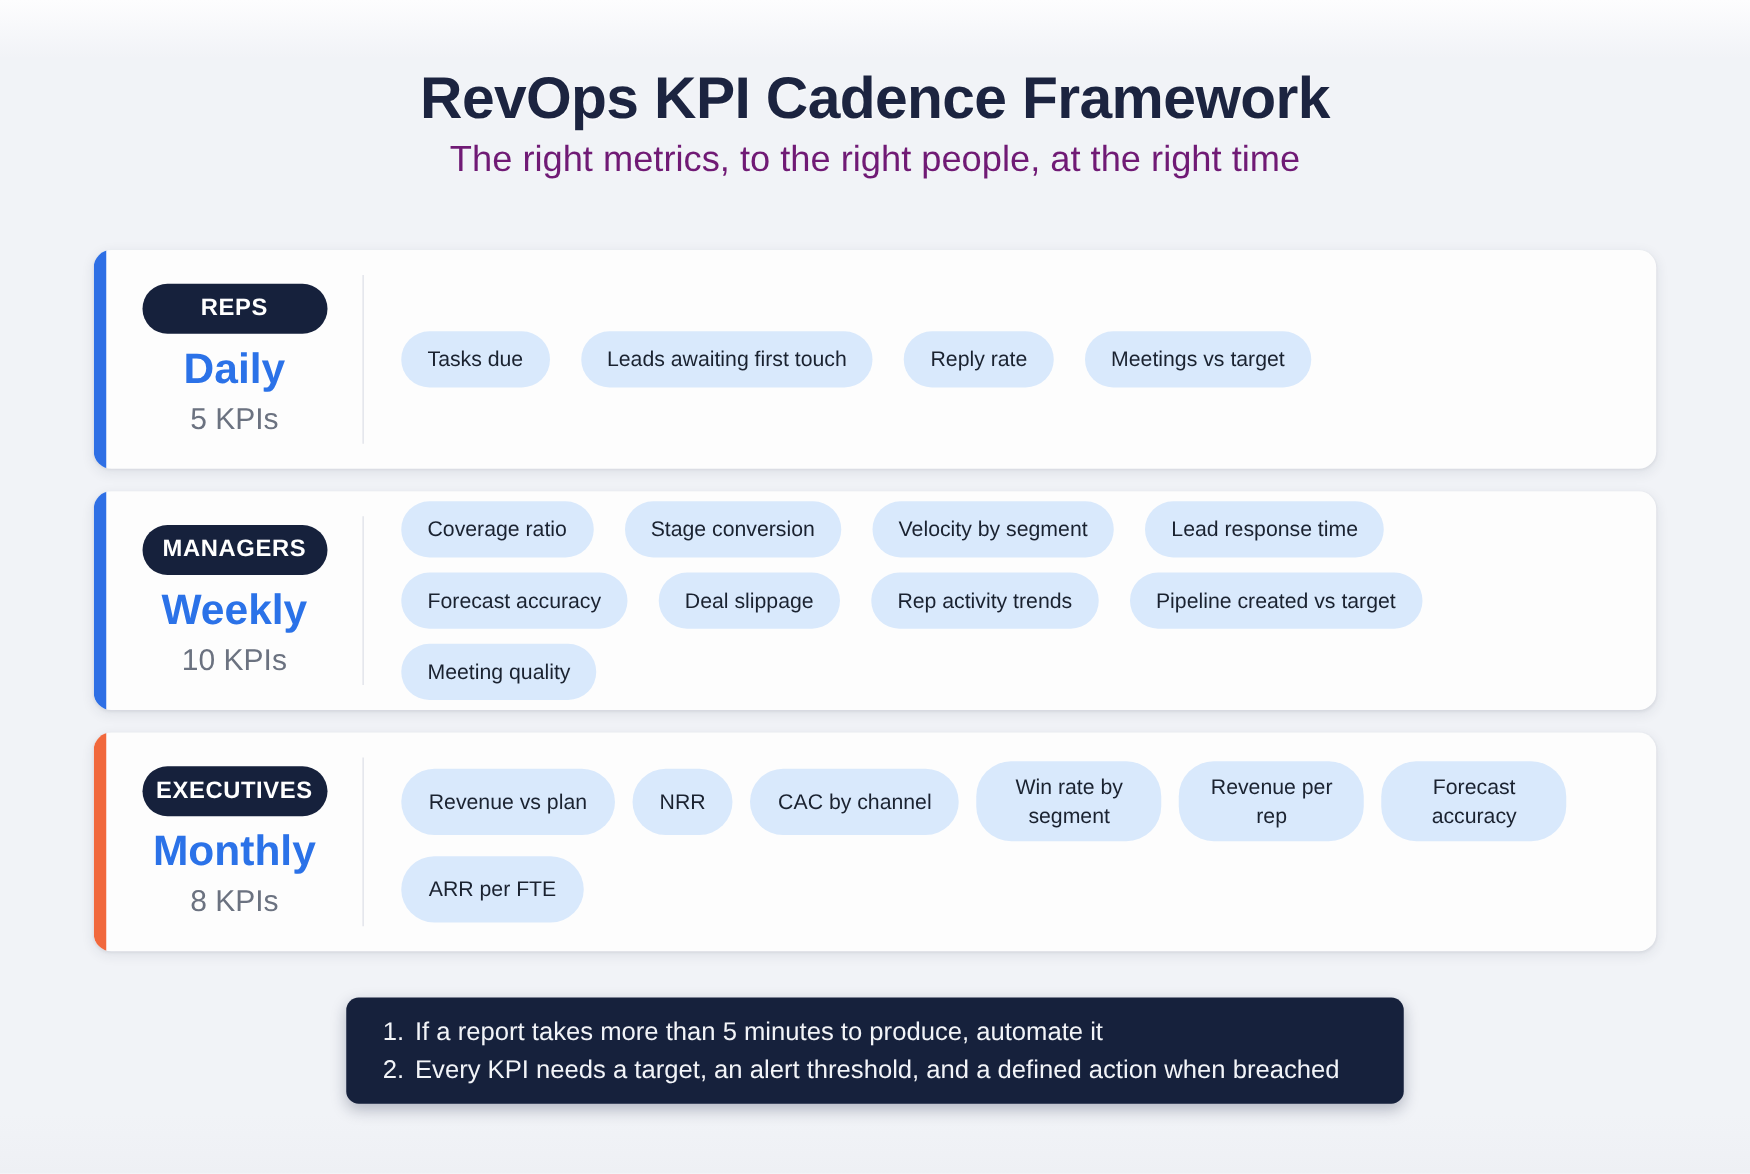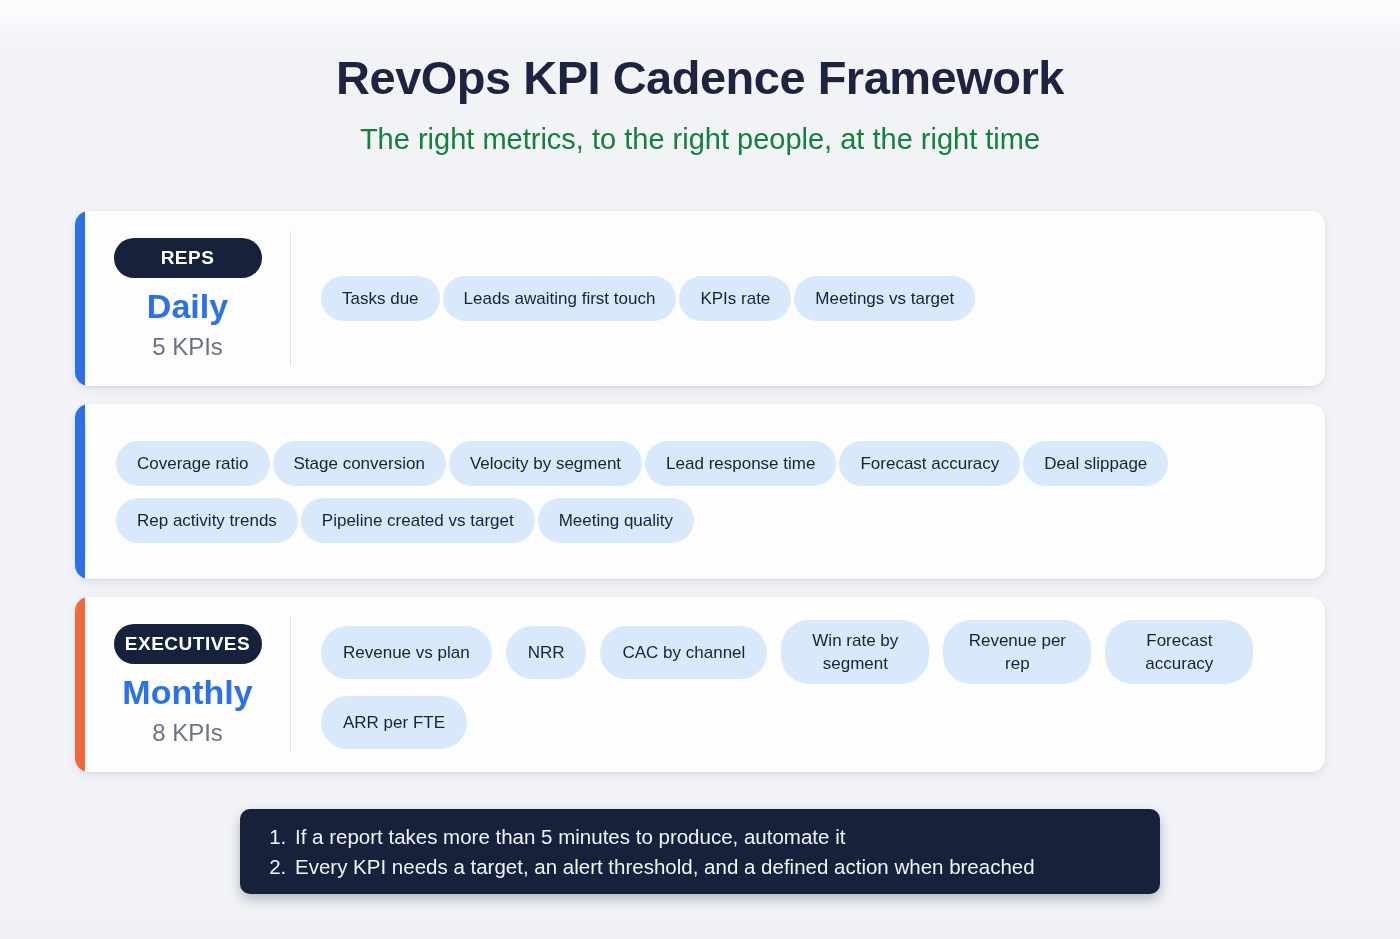--- a/index.html
+++ b/index.html
@@ -7,21 +7,21 @@
   body {
     font-family:"Liberation Sans", sans-serif;
     background:linear-gradient(180deg,#fdfdfe 0%,#f1f3f7 5%,#f1f3f7 95%,#eef0f4 100%);
     overflow:hidden;
   }
   .header { text-align:center; padding-top:52px; }
   .title {
     font-size:47px; font-weight:bold; color:#1c2440; letter-spacing:-0.5px;
     line-height:52px; text-shadow:0 1px 2px rgba(255,255,255,0.8);
   }
-  .subtitle { margin-top:18px; font-size:29px; color:#15803d; line-height:34px; }
+  .subtitle { margin-top:7px; font-size:29px; color:#701a75; line-height:34px; }
 
   .cards { width:1250px; margin:55px auto 0; display:flex; flex-direction:column; gap:18px; }
   .card {
     height:175px; background:#fdfdfd; border-radius:14px; overflow:hidden;
     box-shadow:0 3px 10px rgba(30,40,70,0.09), 0 1px 2px rgba(30,40,70,0.06);
     display:flex;
   }
   .accent { flex:0 0 10px; background:#2e6fe5; }
   .card-left {
     flex:0 0 205px; display:flex; flex-direction:column;
@@ -30,35 +30,35 @@
   .badge {
     width:148px; height:40px; border-radius:21px; background:#16213c;
     color:#ffffff; font-size:19px; font-weight:bold; letter-spacing:0.5px;
     display:flex; align-items:center; justify-content:center;
   }
   .cadence { font-size:34px; font-weight:bold; color:#2b72e8; line-height:38px; }
   .count { font-size:24px; color:#6b7280; line-height:26px; }
   .divider { flex:0 0 1px; background:#dde0e7; margin:20px 0; }
   .pills {
     flex:1; display:flex; flex-wrap:wrap; align-items:center; align-content:center;
-    gap:12px 3px; padding:10px 14px 10px 30px;
+    gap:12px 25px; padding:10px 14px 10px 30px;
   }
   .pill {
     background:#d9e9fc; color:#1a2230; font-size:17px; line-height:21px;
     padding:12px 21px; border-radius:24px; white-space:nowrap;
   }
   .card:nth-child(3) .pills { gap:12px 14px; }
   .card:nth-child(3) .pill { padding:16px 22px; border-radius:28px; }
   .card:nth-child(3) .pill.wrap {
     white-space:normal; text-align:center; max-width:148px;
     line-height:23px; padding:9px 17px;
   }
 
   .footer-note {
-    width:920px; margin:37px auto 0; background:#16213c; border-radius:10px;
+    width:846px; margin:37px auto 0; background:#16213c; border-radius:10px;
     color:#f2f4f8; padding:13px 28px 12px 30px;
     box-shadow:0 5px 12px rgba(20,30,60,0.28);
   }
   .footer-note ol { margin:0; padding-left:22px; font-size:20.5px; line-height:30px; }
   .footer-note li { padding-left:3px; }
 </style>
 </head>
 <body>
 
 <header class="header">
@@ -71,27 +71,32 @@
     <div class="accent" style="background: rgb(46, 111, 229);"></div>
     <div class="card-left">
       <div class="badge">REPS</div>
       <div class="cadence">Daily</div>
       <div class="count">5 KPIs</div>
     </div>
     <div class="divider"></div>
     <div class="pills">
         <span class="pill">Tasks due</span>
         <span class="pill">Leads awaiting first touch</span>
-        <span class="pill">KPIs rate</span>
+        <span class="pill">Reply rate</span>
         <span class="pill">Meetings vs target</span>
       </div>
   </section>
 
   <section class="card">
     <div class="accent" style="background: rgb(46, 111, 229);"></div>
+    <div class="card-left">
+      <div class="badge">MANAGERS</div>
+      <div class="cadence">Weekly</div>
+      <div class="count">10 KPIs</div>
+    </div>
     <div class="divider"></div>
     <div class="pills">
         <span class="pill">Coverage ratio</span>
         <span class="pill">Stage conversion</span>
         <span class="pill">Velocity by segment</span>
         <span class="pill">Lead response time</span>
         <span class="pill">Forecast accuracy</span>
         <span class="pill">Deal slippage</span>
         <span class="pill">Rep activity trends</span>
         <span class="pill">Pipeline created vs target</span>

